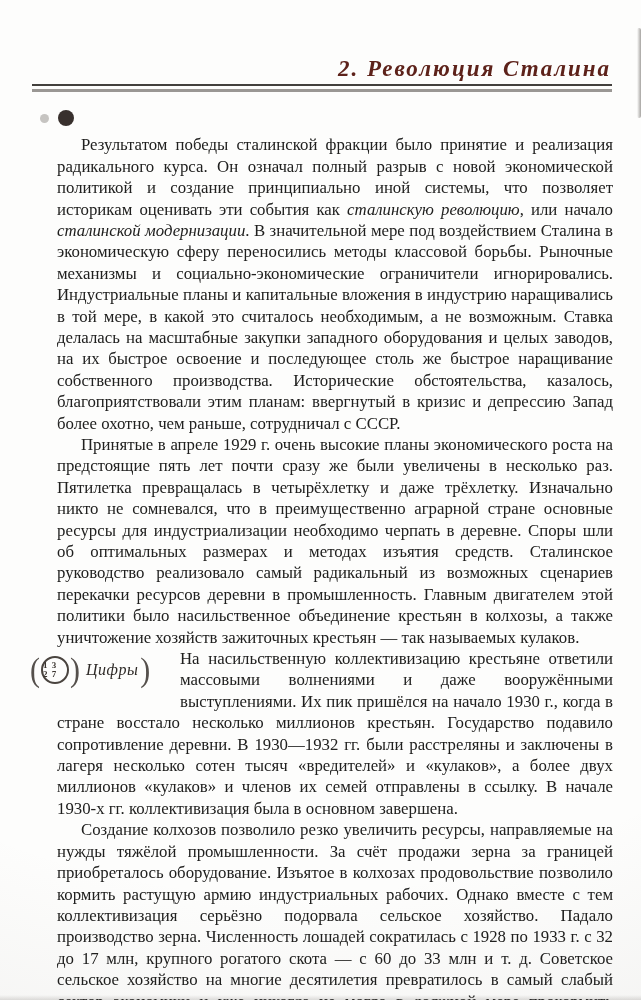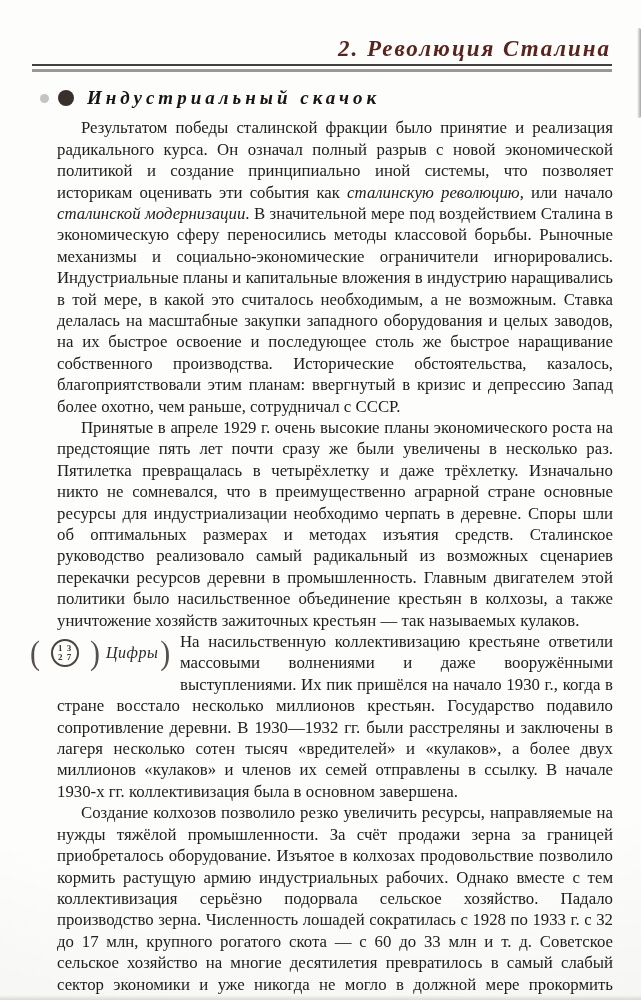--- a/index.html
+++ b/index.html
@@ -19,21 +19,21 @@
     position: relative;
     width: 641px;
     height: 1000px;
     background:
       radial-gradient(ellipse 900px 700px at 45% 40%, rgba(255,255,255,0) 70%, rgba(120,115,110,0.07) 100%),
       #fdfdfc;
   }
 
   
   .running-head {
-    padding: 36px 30px 0 32px;
+    padding: 56px 30px 0 32px;
     text-align: right;
   }
   .running-head .chapter-title {
     font-style: italic;
     font-weight: bold;
     font-size: 23px;
     letter-spacing: 2px;
     color: #5d221a;
     line-height: 1.1;
   }
@@ -112,23 +112,23 @@
     line-height: 30px;
     color: #55504c;
     transform: scaleY(1.1);
   }
   .cifry-circle {
     width: 28px; height: 28px;
     border: 2px solid #4a443f;
     border-radius: 50%;
     display: inline-flex;
     flex-direction: column;
-    align-items: center;
+    align-items: flex-start;
     justify-content: center;
-    margin: 0 11px;
+    margin: 0 1px;
     box-sizing: border-box;
   }
   .cifry-circle span {
     font-size: 9px;
     font-weight: bold;
     line-height: 9px;
     letter-spacing: 1px;
     color: #3c3631;
   }
   .cifry-label {
@@ -185,21 +185,20 @@
   </div>
   <div class="rules">
     <div class="rule-thin"></div>
     <div class="rule-thick"></div>
   </div>
 
   <div class="section-heading">
     <span class="bullet-small"></span>
     <span class="bullet-large"></span>
     <div class="heading-text">
-      <div>Индустриальный скачок</div>
     </div>
   </div>
 
   <div class="text-col">
 
     <p class="body-par indent"><span>Результатом победы сталинской фракции было принятие и реализация радикального курса. Он означал полный разрыв с новой экономической политикой и создание принципиально иной системы, что позволяет историкам оценивать эти события как </span><em>сталинскую революцию</em><span>, или начало </span><em>сталинской модернизации</em><span>. В значительной мере под воздействием Сталина в экономическую сферу переносились методы классовой борьбы. Рыночные механизмы и социально-экономические ограничители игнорировались. Индустриальные планы и капитальные вложения в индустрию наращивались в той мере, в какой это считалось необходимым, а не возможным. Ставка делалась на масштабные закупки западного оборудования и целых заводов, на их быстрое освоение и последующее столь же быстрое наращивание собственного производства. Исторические обстоятельства, казалось, благоприятствовали этим планам: ввергнутый в кризис и депрессию Запад более охотно, чем раньше, сотрудничал с СССР.</span></p>
 
     <p class="body-par indent">Принятые в апреле 1929 г. очень высокие планы экономического роста на предстоящие пять лет почти сразу же были увеличены в несколько раз. Пятилетка превращалась в четырёхлетку и даже трёхлетку. Изначально никто не сомневался, что в преимущественно аграрной стране основные ресурсы для индустриализации необходимо черпать в деревне. Споры шли об оптимальных размерах и методах изъятия средств. Сталинское руководство реализовало самый радикальный из возможных сценариев перекачки ресурсов деревни в промышленность. Главным двигателем этой политики было насильственное объединение крестьян в колхозы, а также уничтожение хозяйств зажиточных крестьян — так называемых кулаков.</p>
 
     <div class="body-par cifry-par">

